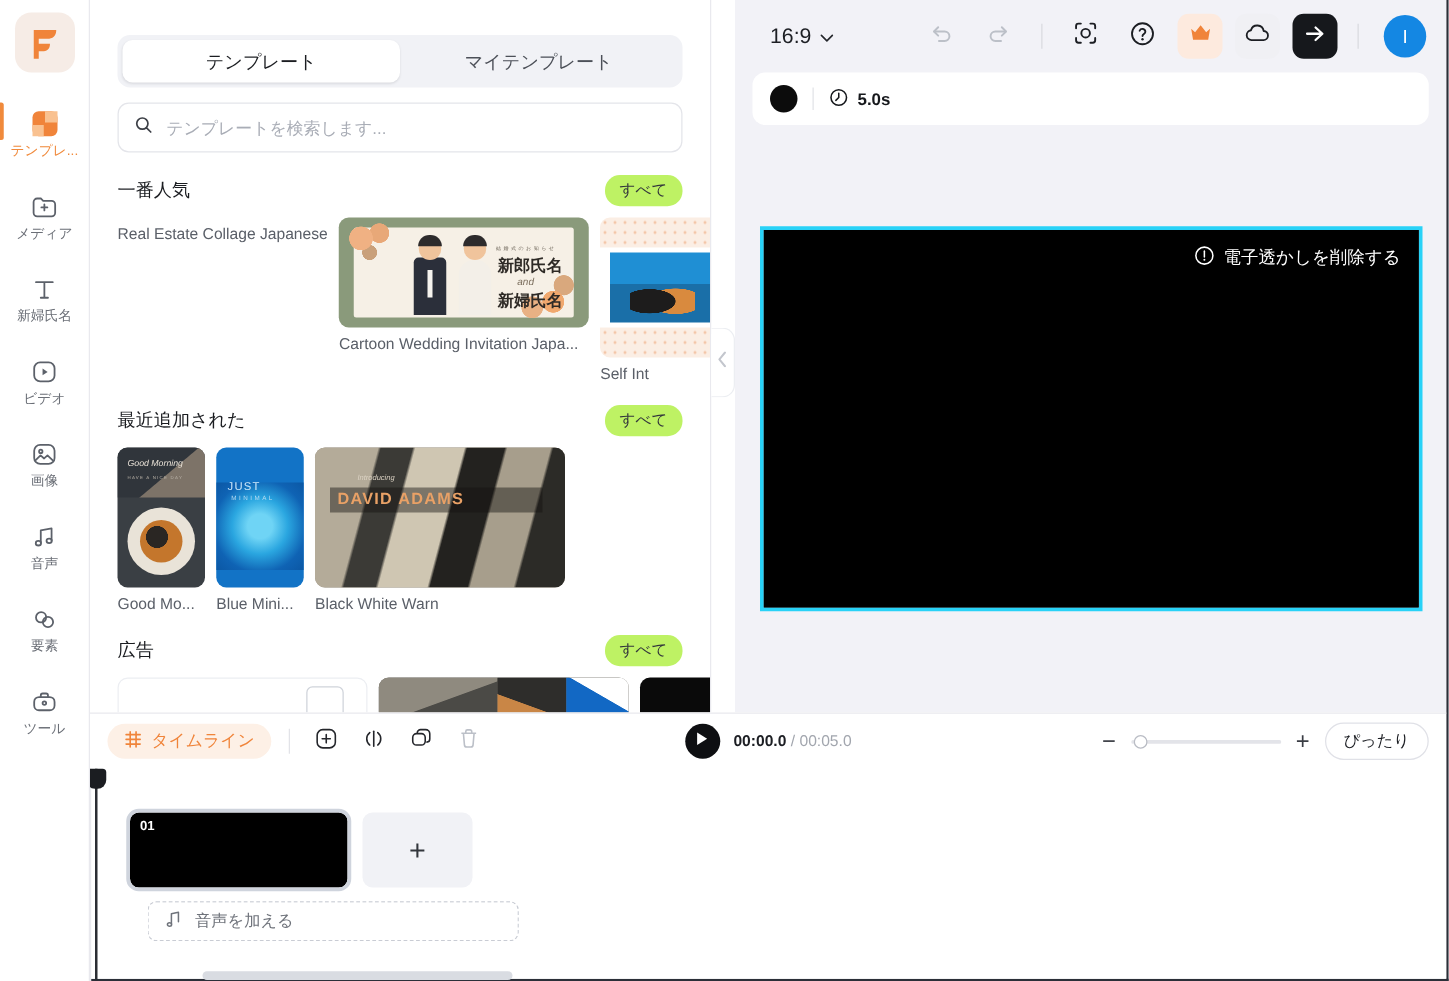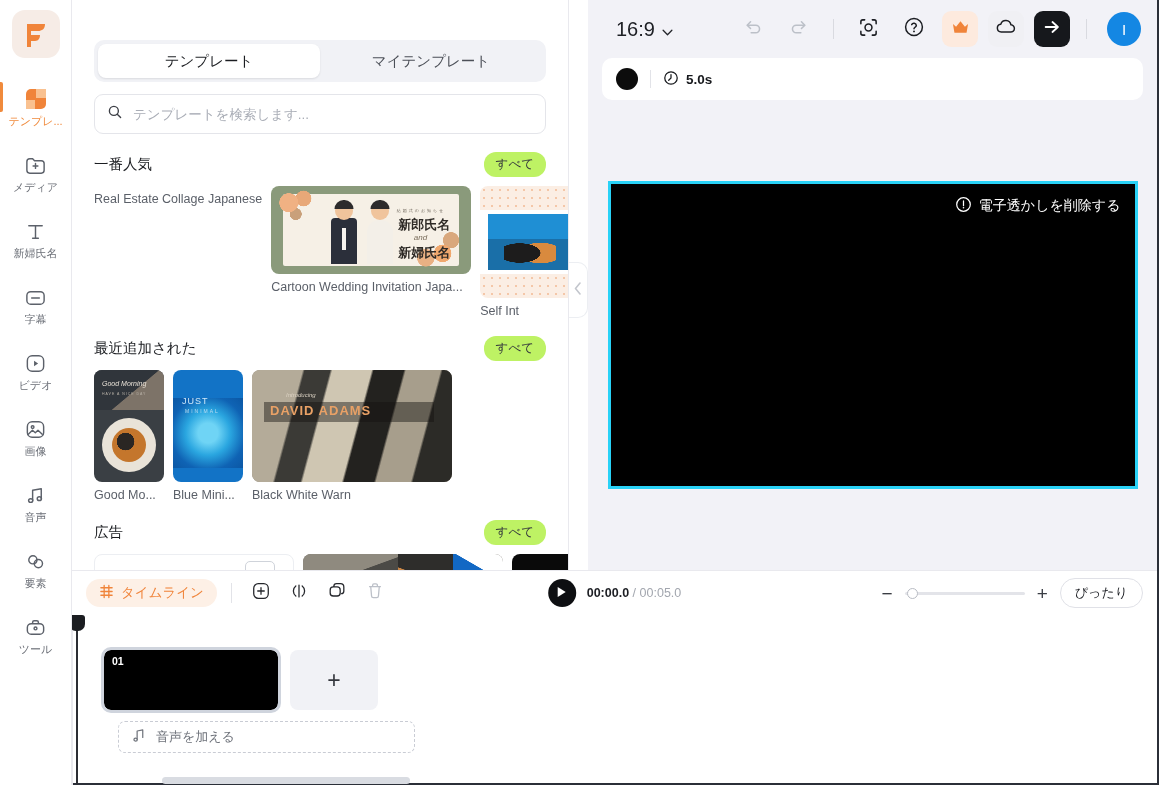--- a/index.html
+++ b/index.html
@@ -58,21 +58,21 @@
   .ri-icon svg { display:block; }
 
   
   .panel {
     width: 497px; height: 570px;
     background: #ffffff;
     border-right: 1px solid #e9e9ee;
     flex: 0 0 497px;
     position: relative;
     overflow: hidden;
-    padding: 16px 12px;
+    padding: 4px 12px;
   }
   .tabs {
     margin: 24px 10px 0 10px;
     height: 42px;
     background: #f1f2f6;
     border-radius: 10px;
     display: flex;
     padding: 4px;
   }
   .tab {
@@ -229,21 +229,21 @@
   
   .right {
     position:absolute; left:588px; top:0; right:0; height:570px;
     background:#f2f2f7;
     display:flex; flex-direction:column;
   }
   .topbar {
     height:58px; display:flex; align-items:center; padding:0 16px; gap:0;
   }
   .ratio {
-    display:flex; align-items:center; gap:7px; font-size:20px; color:#1d1f24;
+    display:flex; align-items:center; gap:7px; font-size:17px; color:#1d1f24;
     cursor:pointer; padding:4px 6px; margin-left:6px;
   }
   .topbar-spacer { flex:1; }
   .tb-icons { display:flex; align-items:center; gap:10px; }
   .tb-btn {
     width:36px; height:36px; border-radius:9px;
     display:flex; align-items:center; justify-content:center; cursor:pointer;
   }
   .tb-btn.soft-orange { background:#fdeade; }
   .tb-btn.soft-grey { background:#f0f0f4; }
@@ -370,29 +370,20 @@
 
     <div class="rail-item">
       <span class="ri-icon">
         <svg width="23" height="23" viewBox="0 0 24 24" fill="none" stroke="#5c616a" stroke-width="1.5">
           <path d="M5 6h14M12 6v13M9 19h6" stroke-linecap="round"></path>
         </svg>
       </span>
       <span class="ri-label">新婦氏名</span>
     </div>
 
-    <div class="rail-item">
-      <span class="ri-icon">
-        <svg width="23" height="23" viewBox="0 0 24 24" fill="none" stroke="#5c616a" stroke-width="1.5">
-          <rect x="3" y="6" width="18" height="13" rx="4"></rect>
-          <path d="M8 12.5h8" stroke-linecap="round"></path>
-        </svg>
-      </span>
-      <span class="ri-label">字幕</span>
-    </div>
 
     <div class="rail-item">
       <span class="ri-icon">
         <svg width="23" height="23" viewBox="0 0 24 24" fill="none" stroke="#5c616a" stroke-width="1.5">
           <rect x="3.5" y="4" width="17" height="16" rx="5"></rect>
           <path d="M10.5 9.2l4.2 2.8-4.2 2.8z" fill="#5c616a" stroke="none"></path>
         </svg>
       </span>
       <span class="ri-label">ビデオ</span>
     </div>

